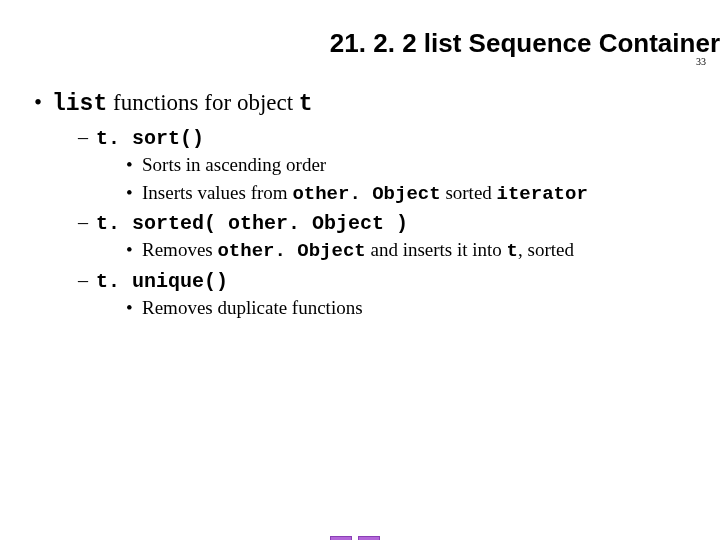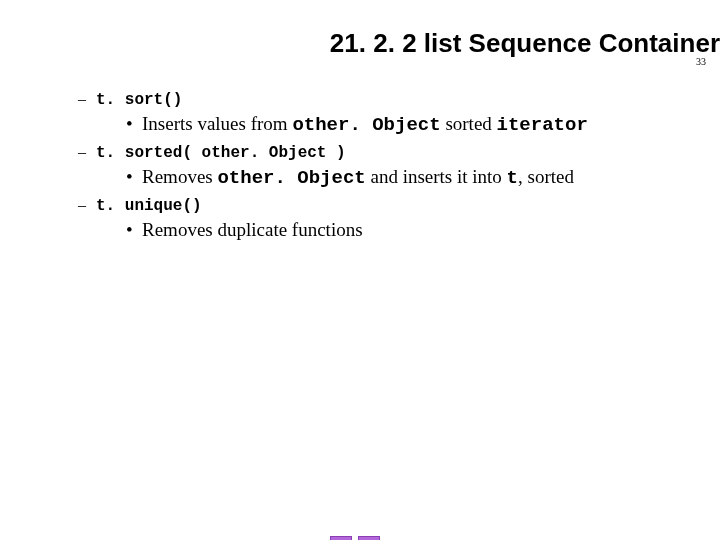--- a/index.html
+++ b/index.html
@@ -40,21 +40,21 @@
   }
   .lvl1 {
     margin-bottom: 6px;
   }
   .bullet1 {
     display: inline-block;
     width: 18px;
   }
   .lvl2 {
     margin-left: 44px;
-    font-size: 16px;
+    font-size: 20px;
     margin-top: 2px;
     margin-bottom: 2px;
   }
   .dash {
     display: inline-block;
     width: 18px;
   }
   .lvl3 {
     margin-left: 92px;
     font-size: 19px;
@@ -90,23 +90,29 @@
 <body>
 
 <div class="slide">
 
   <div class="page-num">33</div>
 
   <div class="title">21. 2. 2 list Sequence Container</div>
 
   <div class="content">
 
+    <div class="lvl1">
+      <span class="bullet1">•</span><span class="mono">list</span><span> functions for object </span><span class="mono">t</span>
+    </div>
 
     <div class="lvl2">
       <span class="dash">–</span><span class="mono">t. sort()</span>
+    </div>
+    <div class="lvl3">
+      <span class="dot3">•</span><span>Sorts in ascending order</span>
     </div>
 
     <div class="lvl3">
       <span class="dot3">•</span><span>Inserts values from </span><span class="mono">other. Object</span><span> sorted </span><span class="mono">iterator</span>
     </div>
 
     <div class="lvl2">
       <span class="dash">–</span><span class="mono">t. sorted( other. Object )</span>
     </div>
     <div class="lvl3">

